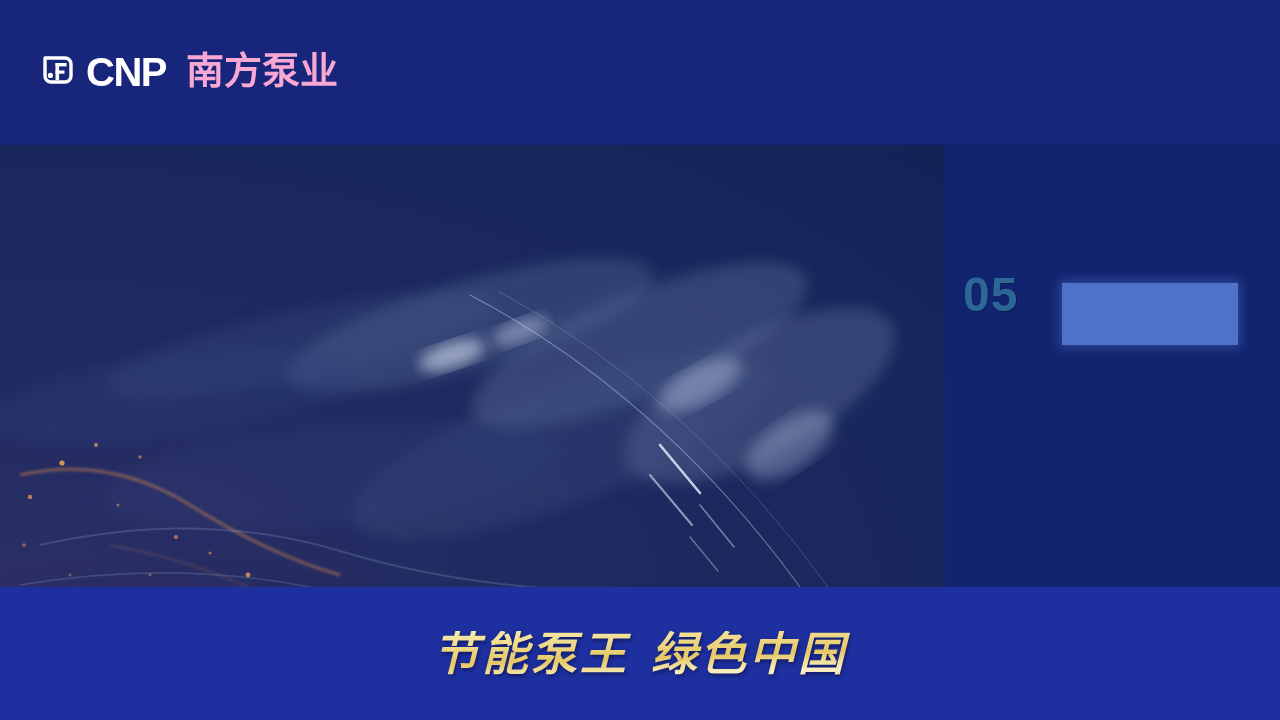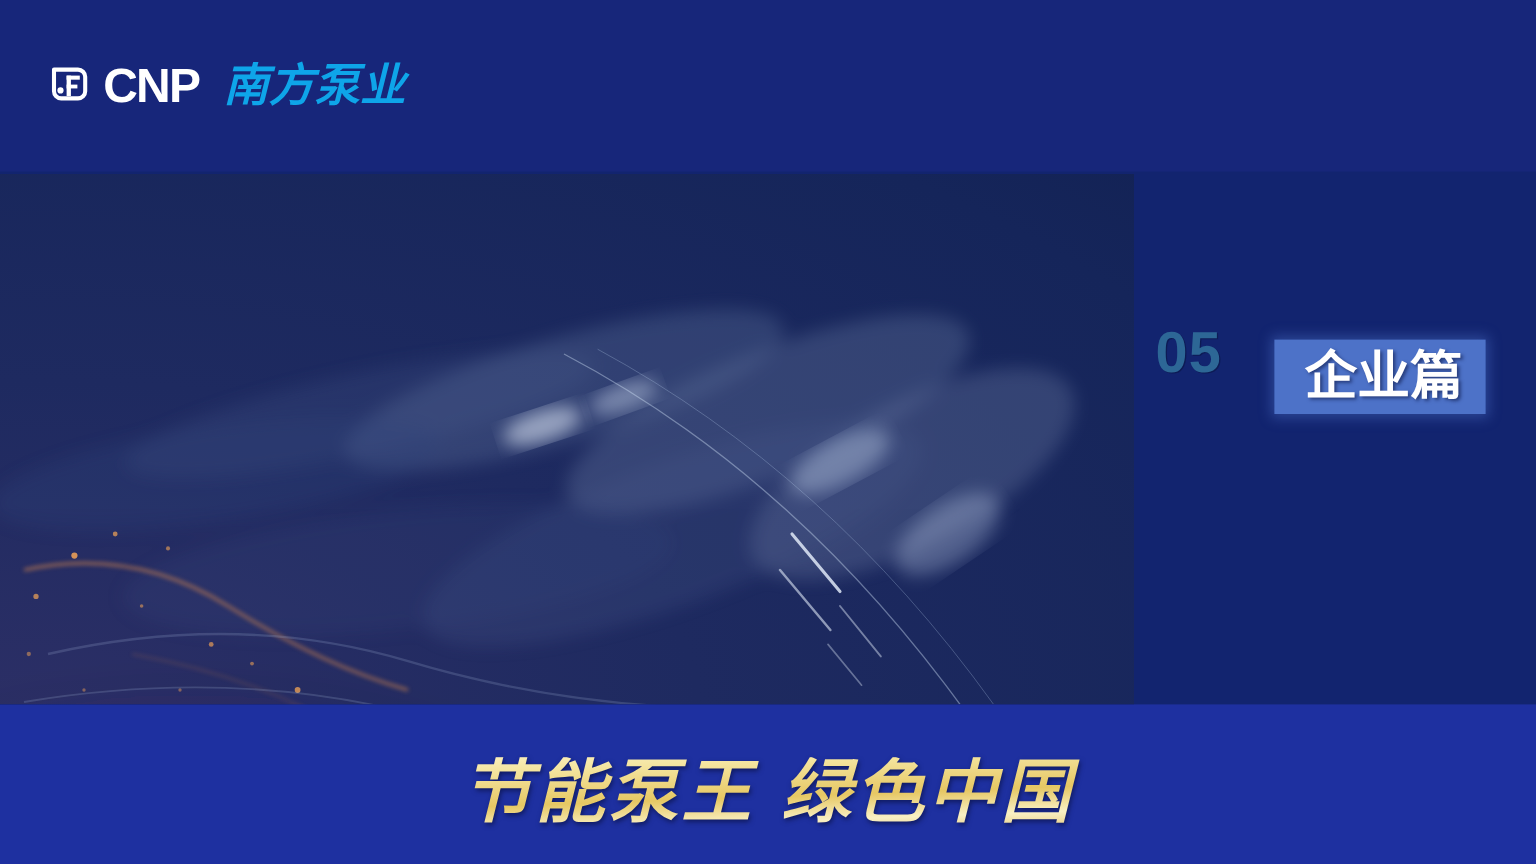--- a/index.html
+++ b/index.html
@@ -36,28 +36,27 @@
   .logo-mark svg { display:block; width:36px; height:36px; }
   .logo-cnp {
     color:#ffffff;
     font-size:40px;
     font-weight:bold;
     letter-spacing:-1.5px;
     line-height:1;
     font-family:"Liberation Sans","DejaVu Sans",sans-serif;
   }
   .logo-cn {
-    color:#0ea5e9;
+    color:#f9a8d4;
     font-size:38px;
     font-weight:bold;
     letter-spacing:0px;
     line-height:1;
     margin-left:10px;
     font-family:"DejaVu Sans","Liberation Sans",sans-serif;
-    font-style:italic;
   }
 
   
   .photo {
     position:absolute;
     left:0; top:145px;
     width:945px; height:442px;
     overflow:hidden;
     background:#070b26;
   }
@@ -107,21 +106,21 @@
     position:absolute;
     left:0; top:587px;
     width:1280px; height:133px;
     background:#1e30a0;
   }
   .slogan {
     position:absolute;
     left:0; top:44px;
     width:1280px;
     text-align:center;
-    font-size:58px;
+    font-size:46px;
     font-weight:bold;
     line-height:1;
     font-style:italic;
     letter-spacing:3px;
     font-family:"DejaVu Serif","Liberation Serif",serif;
     background:linear-gradient(178deg,#fdf2c0 0%,#f2dd94 28%,#e8c96a 52%,#f7ecbb 72%,#d9b košt 100%);
     background:linear-gradient(178deg,#fff8da 0%,#f4e49e 26%,#e6c763 54%,#f9f0c4 74%,#d8ae4d 100%);
     -webkit-background-clip:text;
     background-clip:text;
     color:transparent;
@@ -315,21 +314,20 @@
         <path d="M690 392 l 28 34" stroke-width="1.4" opacity="0.45"></path>
       </g>
 
       <rect x="0" y="0" width="945" height="442" fill="none"></rect>
     </svg>
   </div>
 
   <div class="caption">
     <div class="sec-num">05</div>
     <div class="sec-hl"></div>
-    <div class="sec-title">企业篇</div>
   </div>
 
   <div class="footer">
     <div class="slogan">
       <span>节能泵王</span><span class="gap"></span><span>绿色中国</span>
     </div>
   </div>
 
 </div>
 

